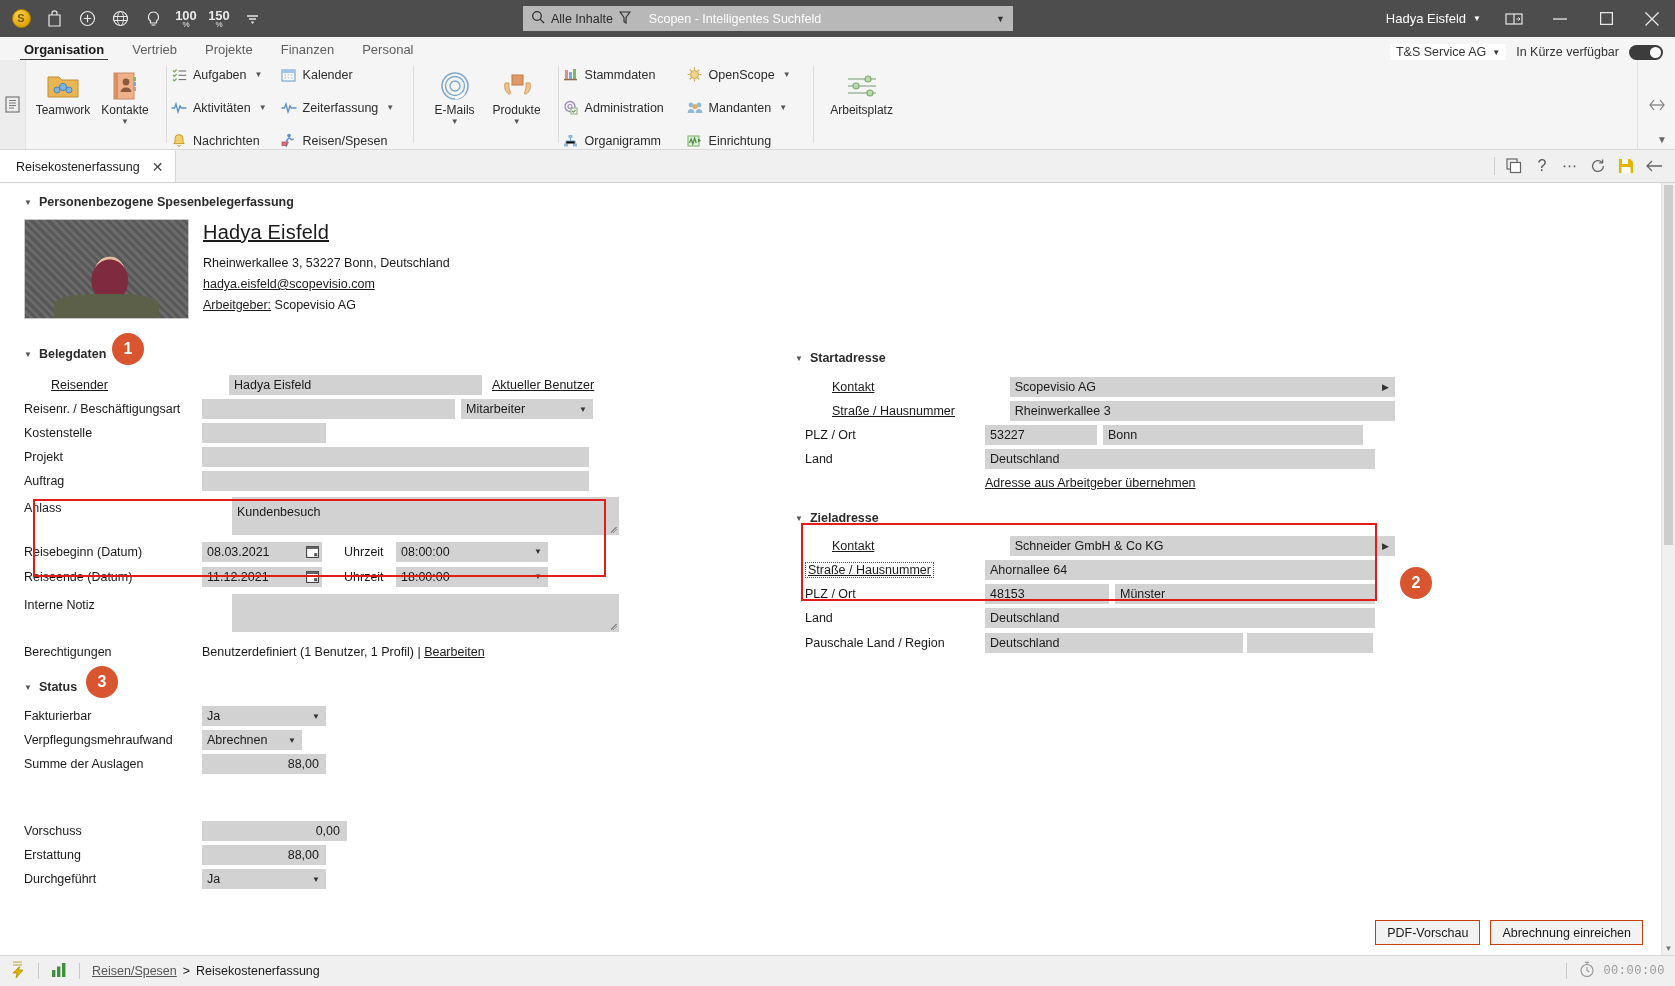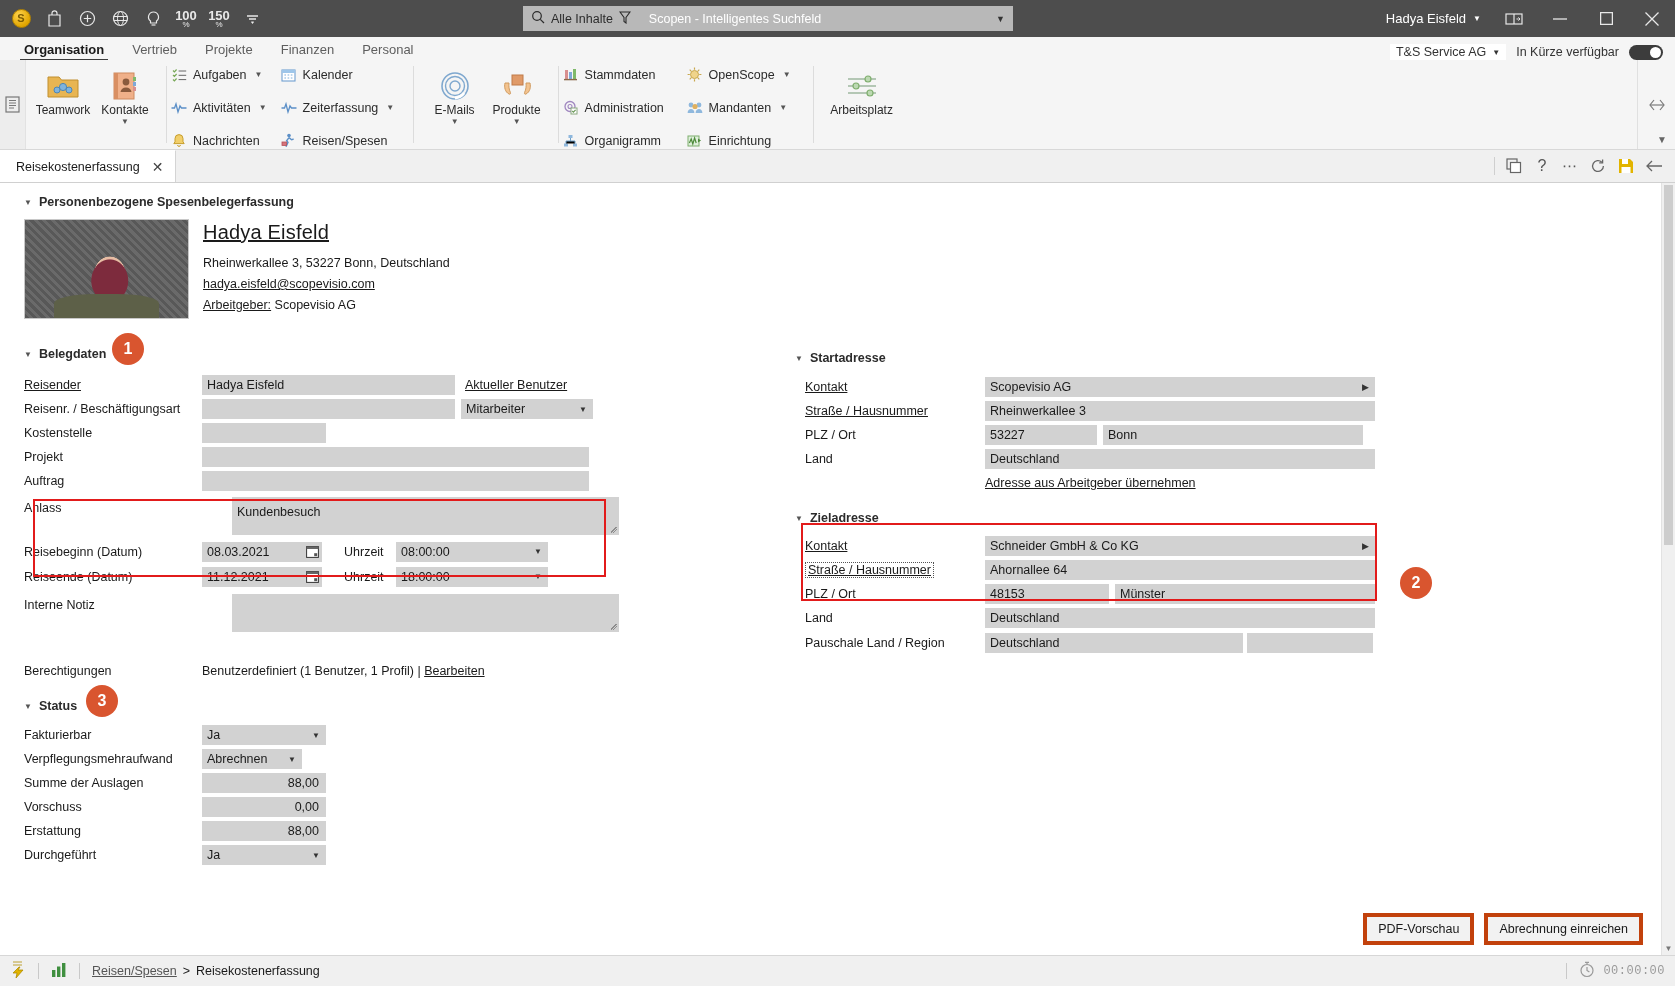--- a/index.html
+++ b/index.html
@@ -154,21 +154,21 @@
     content: ""; position: absolute; left: 18%; bottom: 0; width: 64%; height: 24%;
     background: #5d6048; border-radius: 40% 40% 0 0;
   }
   .pinfo { padding-top: 2px; }
   .pname { font-size: 20px; color: #1a1a1a; text-decoration: underline; letter-spacing: .2px; }
   .pline { font-size: 12.5px; margin-top: 12px; }
   .plink { font-size: 12.5px; margin-top: 7px; text-decoration: underline; color: #1a1a1a; }
   .pemp { font-size: 12.5px; margin-top: 7px; }
   .pemp u { text-decoration: underline; }
   .flabel { font-size: 12.5px; color: #1a1a1a; }
-  .flabel.link { text-decoration: underline; }
+  .flabel.link { text-decoration: underline; margin-left: 27px; }
   .flabel.dashed { text-decoration: underline; border: 1px dotted #555; display: inline-block; padding: 0 2px; }
   .fld {
     background: #d2d2d2; height: 20px; display: flex; align-items: center;
     padding: 0 5px; font-size: 12.5px; color: #1a1a1a; position: relative;
   }
   .fld.num { justify-content: flex-end; padding-right: 7px; }
   .fld.tall { height: 38px; align-items: flex-start; padding-top: 8px; margin-left: 30px; }
   .fld.tall::after {
     content: ""; position: absolute; right: 2px; bottom: 2px; width: 6px; height: 6px;
     background:
@@ -189,21 +189,21 @@
     display: flex; align-items: center; justify-content: center;
     box-shadow: 0 0 0 0 rgba(0,0,0,0);
   }
   .redbox { position: absolute; border: 2px solid #e21b1b; pointer-events: none; }
 
   
   .footer-btns {
     position: absolute; right: 18px; bottom: 10px; display: flex; gap: 10px;
   }
   .fbtn {
-    background: #f2f2f2; border: 4px solid #c2410c; height: 32px; padding: 0 11px;
+    background: #f2f2f2; border: 1px solid #c2410c; height: 25px; padding: 0 11px;
     font-size: 12.5px; color: #1a1a1a; display: flex; align-items: center;
   }
   .statusbar {
     flex: 0 0 31px; background: #f0f0f0; border-top: 1px solid #d7d7d7;
     display: flex; align-items: center; padding: 0 10px; gap: 8px; font-size: 12.5px;
   }
   .sb-sep { width: 1px; height: 16px; background: #c9c9c9; margin: 0 4px; }
   .sb-link { text-decoration: underline; color: #555; }
   .sb-right { margin-left: auto; display: flex; align-items: center; gap: 8px; color: #9a9a9a; }
   .mono-time { font-family: "Liberation Mono", monospace; font-size: 12px; letter-spacing: .5px; }
@@ -687,21 +687,21 @@
                 <span>18:00:00</span>
                 <span class="dd">▼</span>
               </div>
             </div>
 
             <div style="display:flex;align-items:flex-start;height:42px;margin-top:5px;">
               <div class="flabel" style="width:178px;line-height:22px;">Interne Notiz</div>
               <div class="fld tall" style="width:387px;"></div>
             </div>
 
-            <div style="display:flex;align-items:center;height:24px;margin-top:23px;">
+            <div style="display:flex;align-items:center;height:24px;margin-top:4px;">
               <div class="flabel" style="width:178px;">Berechtigungen</div>
               <div style="font-size:12.5px;">
                 <span>Benutzerdefiniert (1 Benutzer, 1 Profil) |</span>
                 <span class="inline-link">Bearbeiten</span>
               </div>
             </div>
           </div>
         </div>
 
         <div style="position:relative;margin-top:16px;">
@@ -723,23 +723,23 @@
               <div class="flabel" style="width:178px;">Verpflegungsmehraufwand</div>
               <div class="fld" style="width:100px;">
                 <span>Abrechnen</span>
                 <span class="dd">▼</span>
               </div>
             </div>
             <div style="display:flex;align-items:center;height:24px;">
               <div class="flabel" style="width:178px;">Summe der Auslagen</div>
               <div class="fld num" style="width:124px;">88,00</div>
             </div>
-            <div style="display:flex;align-items:center;height:24px;">
+            <div style="display:flex;align-items:center;height:24px;margin-top:43px;">
               <div class="flabel" style="width:178px;">Vorschuss</div>
-              <div class="fld num" style="width:124px;">0,00</div>
+              <div class="fld num" style="width:145px;">0,00</div>
             </div>
             <div style="display:flex;align-items:center;height:24px;">
               <div class="flabel" style="width:178px;">Erstattung</div>
               <div class="fld num" style="width:124px;">88,00</div>
             </div>
             <div style="display:flex;align-items:center;height:24px;">
               <div class="flabel" style="width:178px;">Durchgeführt</div>
               <div class="fld" style="width:124px;">
                 <span>Ja</span>
                 <span class="dd">▼</span>

